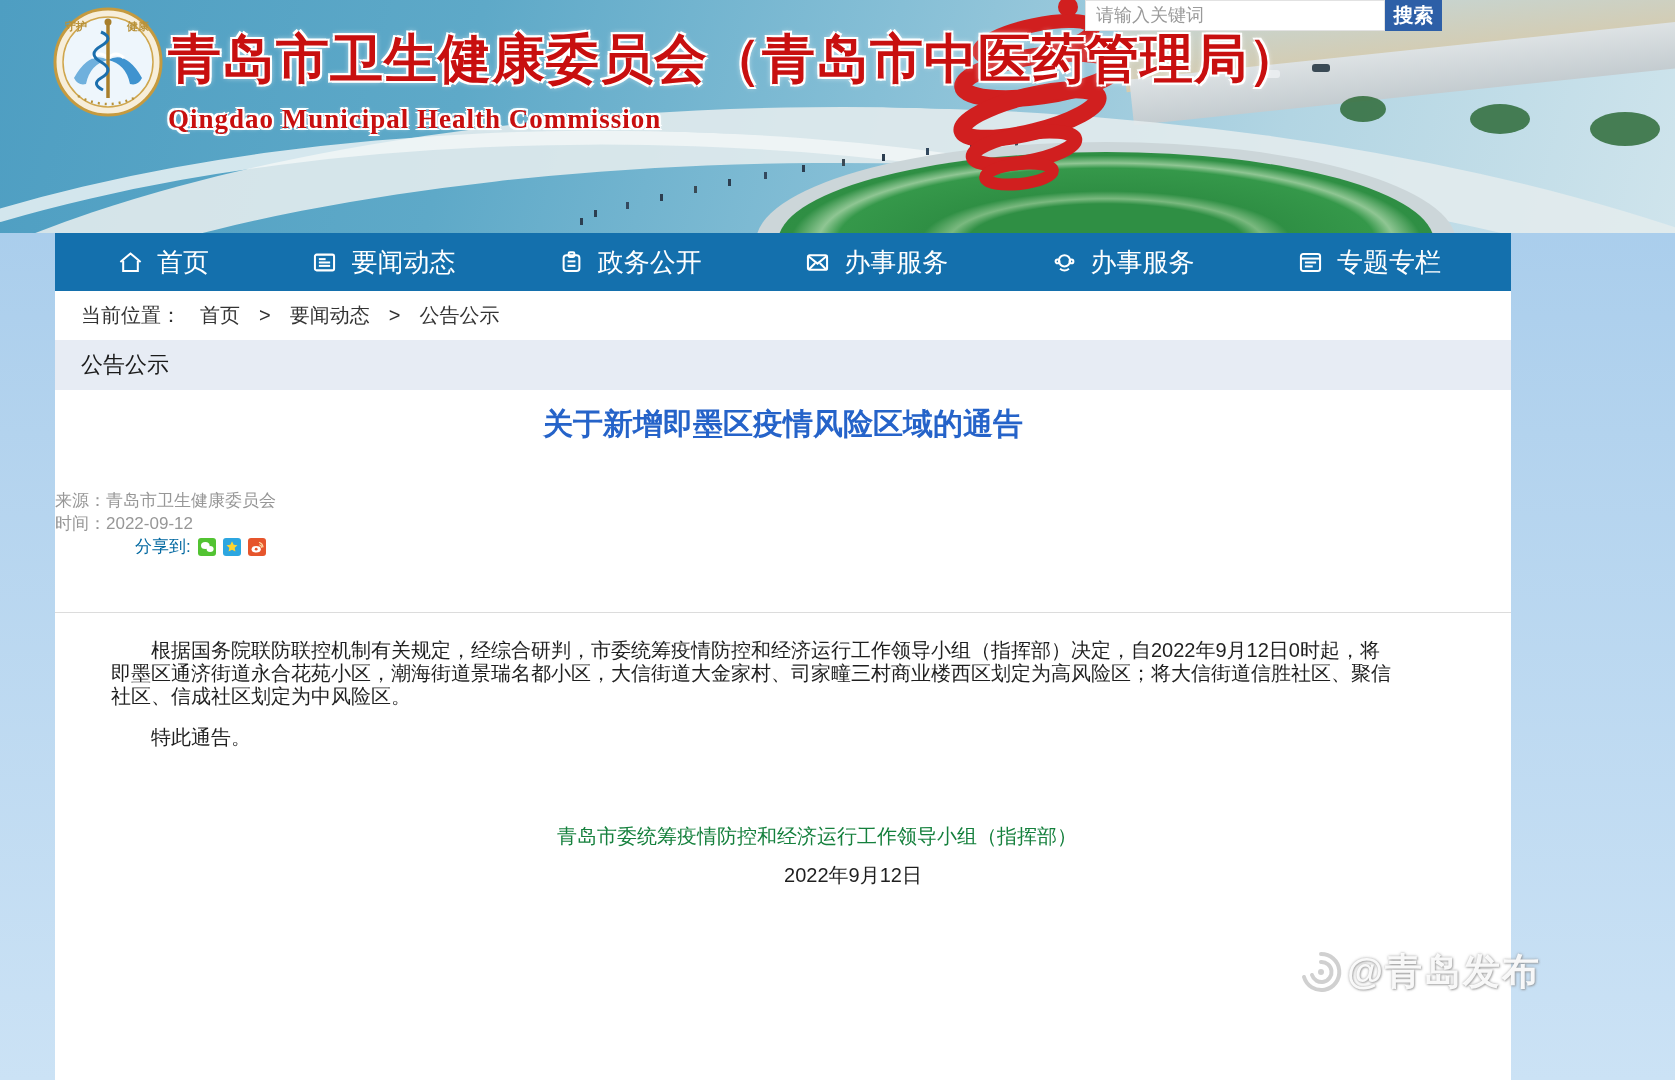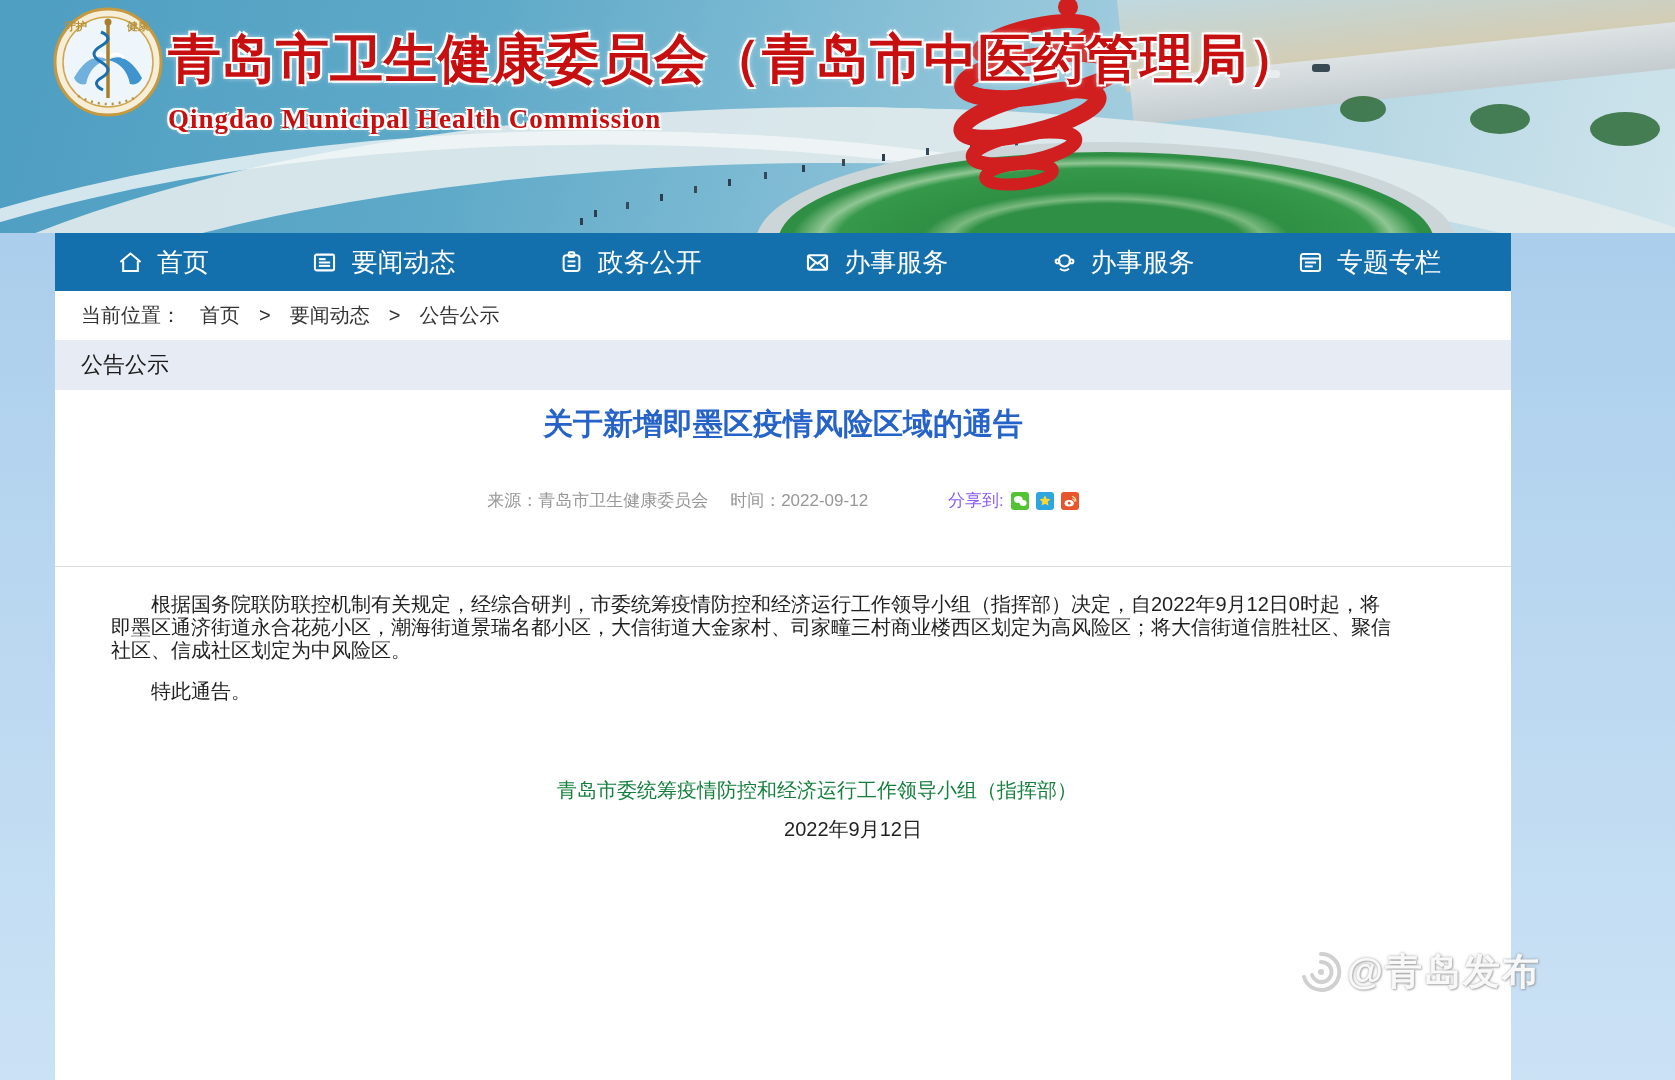--- a/index.html
+++ b/index.html
@@ -61,24 +61,24 @@
   .nav-ic { display:flex; align-items:center; }
 
   
   .panel { position:absolute; left:55px; top:291px; width:1456px; height:789px; background:#fff; }
   .crumb { height:49px; display:flex; align-items:center; padding-left:26px; font-size:20px; color:#333; gap:19px; }
   .crumb a { color:#333; text-decoration:none; cursor:pointer; }
   .section-bar { height:50px; background:#e7ecf4; display:flex; align-items:center; padding-left:26px; }
   .section-bar span { font-size:22px; color:#1a1a1a; }
 
   .article-title { margin-top:14px; text-align:center; font-size:30px; font-weight:bold; color:#2563c9; }
-  .article-meta { margin-top:44px; display:flex; justify-content:center; align-items:center;
-    font-size:17px; color:#979797; }
+  .article-meta { margin-top:44px; display:flex; justify-content:center; 
+    font-size:17px; color:#979797;flex-direction:column; }
   .meta-src { margin-right:22px; }
-  .share-group { margin-left:80px; display:flex; align-items:center; gap:7px; color:#8b5cf6; }
+  .share-group { margin-left:80px; display:flex; align-items:center; gap:7px; color:#0369a1; }
   .share-ic { width:18px; height:18px; display:inline-flex; cursor:pointer; }
   .divider { margin-top:54px; border-top:1px solid #dcdcdc; width:100%; }
 
   .body-text { padding:26px 112px 0 56px; font-size:20px; line-height:23px; color:#1f1f1f; }
   .body-text p.indent { text-indent:2em; }
   .p2 { margin-top:18px; }
   .signature { margin-top:76px; text-align:center; font-size:20px; color:#15803d; position:relative; left:62px; }
   .doc-date { margin-top:16px; text-align:center; font-size:20px; color:#1f1f1f; position:relative; left:98px; }
 
   
@@ -126,20 +126,24 @@
     <path d="M26 90 q30 16 60 0" stroke="#b8923a" stroke-width="2.5" stroke-dasharray="2 5" fill="none"></path>
     <text x="13" y="24" font-size="11" font-weight="bold" fill="#b8923a">守护</text>
     <text x="75" y="24" font-size="11" font-weight="bold" fill="#b8923a">健康</text>
   </svg>
 
   <div class="site-title">
     <h1>青岛市卫生健康委员会（青岛市中医药管理局）</h1>
     <h2>Qingdao Municipal Health Commission</h2>
   </div>
 
+  <div class="search-wrap">
+    <input class="search-input" type="text" placeholder="请输入关键词" style="">
+    <button class="search-btn">搜索</button>
+  </div>
 </div>
 
 <div class="navbar">
   <a class="nav-item">
     <span class="nav-ic">
       <svg width="27" height="27" viewBox="0 0 24 24" fill="none" stroke="#fff" stroke-width="1.8">
         <path d="M3 11.5 L12 4 L21 11.5"></path>
           <path d="M5.5 10.5 V19.5 H18.5 V10.5"></path>
         </svg>
     </span>

